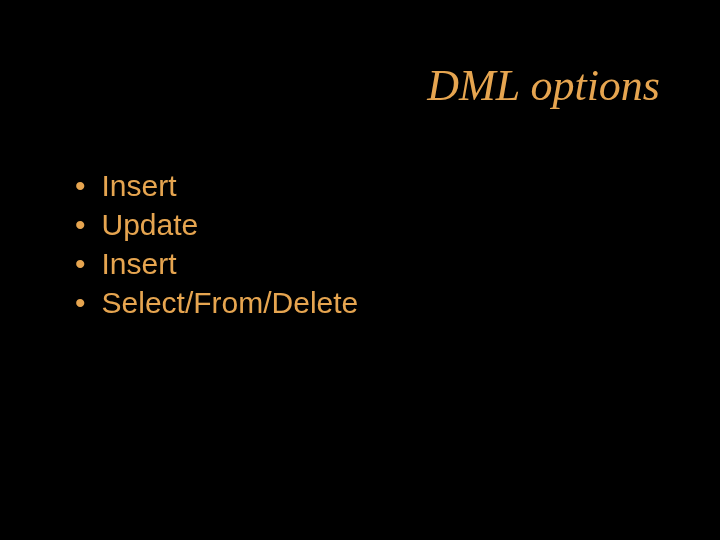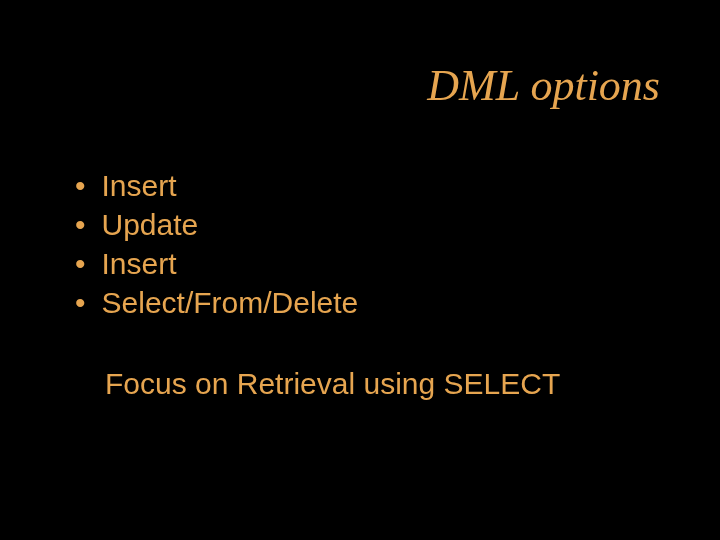--- a/index.html
+++ b/index.html
@@ -69,14 +69,13 @@
     </li>
     <li class="bullet-item">
       <span class="bullet-dot">•</span>
       <span>Insert</span>
     </li>
     <li class="bullet-item">
       <span class="bullet-dot">•</span>
       <span>Select/From/Delete</span>
     </li>
   </ul>
-  <p class="footer-text">Focus on Retrieval using SELECT</p>
 </div>
 
 </body></html>

